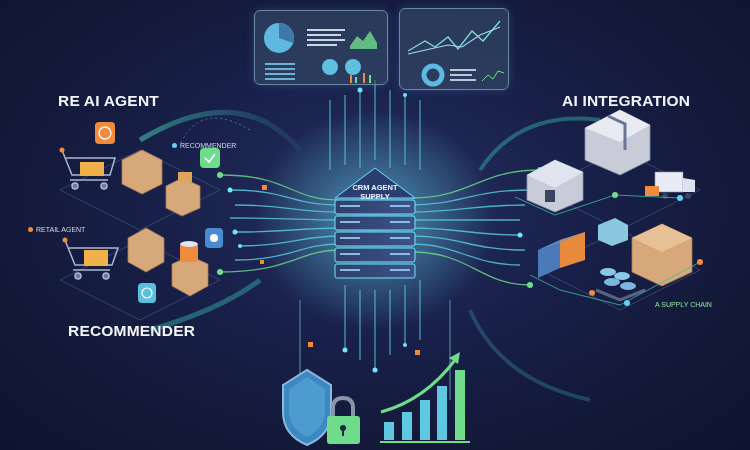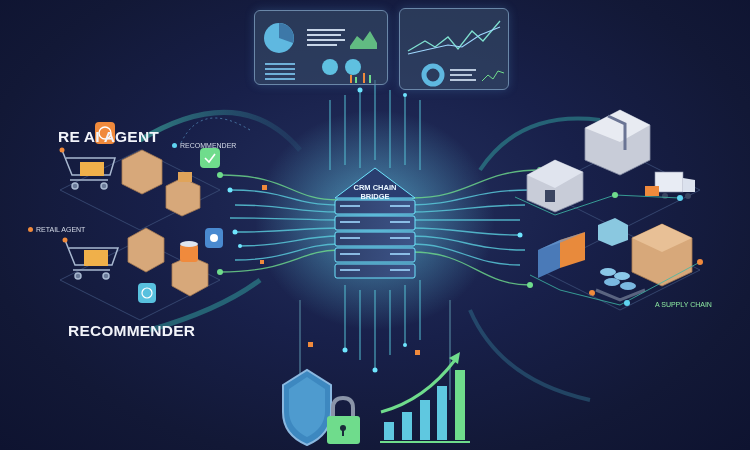--- a/index.html
+++ b/index.html
@@ -189,22 +189,22 @@
           <rect x="10" y="109" width="20" height="2"></rect>
         <rect x="60" y="45" width="20" height="2"></rect>
           <rect x="60" y="61" width="20" height="2"></rect>
           <rect x="60" y="77" width="20" height="2"></rect>
           <rect x="60" y="93" width="20" height="2"></rect>
           <rect x="60" y="109" width="20" height="2"></rect>
       </g>
     </svg>
   </div>
   <div class="server-label">
-    <div>CRM CHAIN</div>
-    <div>BRIDGE</div>
+    <div>CRM AGENT</div>
+    <div>SUPPLY</div>
   </div>
 
   <svg width="750" height="450">
 
     <g stroke="#a8b8d0" stroke-width="1.5" fill="none">
       <path d="M62 150 L72 175 L110 175 L115 158 L66 158"></path>
         <path d="M70 180 L108 180"></path>
       <circle cx="75" cy="186" r="3" fill="#6a7a98"></circle>
         <circle cx="104" cy="186" r="3" fill="#6a7a98"></circle>
     </g>
@@ -309,22 +309,23 @@
       <rect x="402" y="412" width="10" height="28" fill="#5fc8e0"></rect>
       <rect x="420" y="400" width="10" height="40" fill="#5fc8e0"></rect>
       <rect x="437" y="386" width="10" height="54" fill="#5fc8e0"></rect>
       <rect x="455" y="370" width="10" height="70" fill="#6fdc8c"></rect>
       <path d="M381 412 Q425 400 455 360" stroke="#6fdc8c" stroke-width="3" fill="none"></path>
       <path d="M449 358 L460 352 L458 364 Z" fill="#6fdc8c"></path>
       <rect x="380" y="441" width="90" height="2" fill="#6fdc8c"></rect>
     </g>
   </svg>
 
-  <div class="section-title" style="left:58px;top:92px;margin-top:36px;">RE AI AGENT</div>
+  <div class="section-title" style="left:58px;top:92px;">RE AI AGENT</div>
   <div class="section-title" style="left:68px;top:322px;">RECOMMENDER</div>
+  <div class="section-title" style="left:562px;top:92px;">AI INTEGRATION</div>
 
   <div class="mini" style="left:172px;top:142px;">
     <span class="dot" style="background:#5fd3f0"></span>
     <span>RECOMMENDER</span>
   </div>
   <div class="mini" style="left:28px;top:226px;">
     <span class="dot" style="background:#f08a3c"></span>
     <span>RETAIL AGENT</span>
   </div>
   <div class="mini" style="left:655px;top:301px;color:#8be6a0;">

